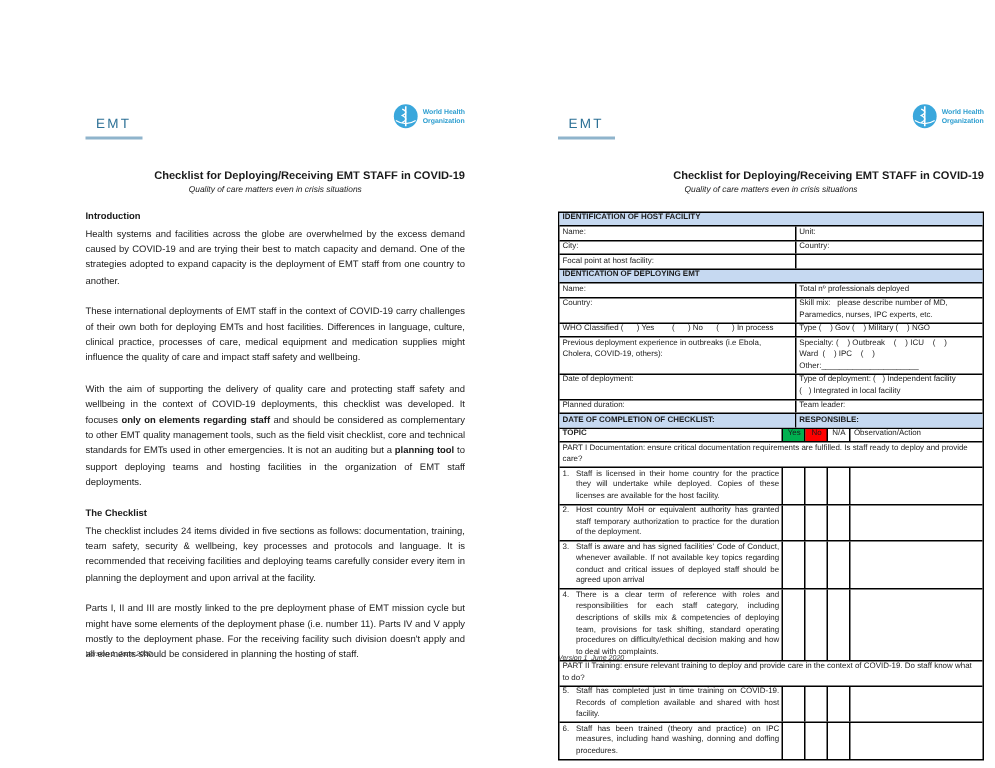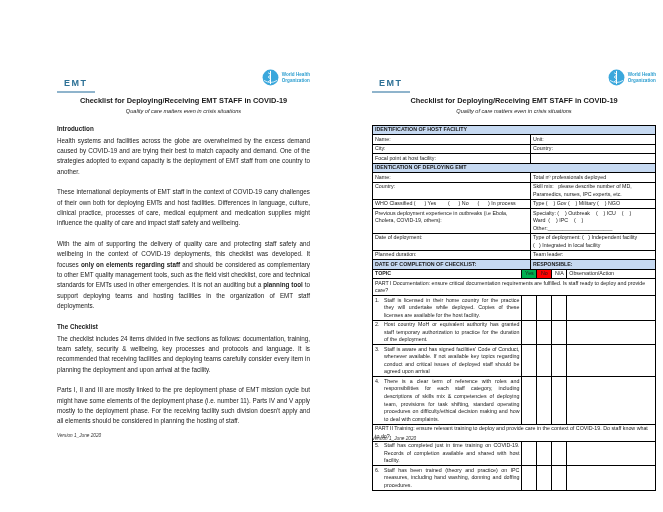--- a/index.html
+++ b/index.html
@@ -9,25 +9,25 @@
   .sheet { position: absolute; top: 0; height: 512px; width: 331px; background: #fff; }
   #page-left  { left: 0; }
   #page-right { left: 332px; }
 
   .content-l { position: absolute; left: 57px; top: 66px; width: 253px; }
   .content-r { position: absolute; left: 40px; top: 66px; width: 284px; }
 
   
   .header-row { display: flex; justify-content: space-between; align-items: flex-start; height: 26px; }
   .emt-logo { display: inline-block; border-bottom: 2.5px solid #8fb4cc; padding: 0 7px 0.5px 7px; margin-top: 6px; }
-  .emt-text { color: var(--emt-blue, #2d7196); font-weight: bold; font-size: 9px; letter-spacing: 1.5px; font-family: "Liberation Sans", sans-serif; }
+  .emt-text { color: var(--emt-blue, #2d7196); font-weight: normal; font-size: 9px; letter-spacing: 1.5px; font-family: "Liberation Sans", sans-serif; }
   .who-logo { display: flex; align-items: center; gap: 3px; margin-top: 3px; }
   .who-text { font-size: 4.6px; line-height: 1.15; font-weight: bold; color: var(--who-blue, #2f9fd0); }
 
-  .doc-title { text-align: center; font-weight: bold; font-size: 7.4px; margin-top: 4px; }
+  .doc-title { text-align: right; font-weight: bold; font-size: 7.4px; margin-top: 20px; }
   .doc-subtitle { text-align: center; font-style: italic; font-size: 5.6px; margin-top: 2.5px; }
 
   
   .h-bold { font-size: 6.3px; font-weight: bold; margin-top: 11px; }
   .para { font-size: 6.3px; line-height: 10.4px; text-align: justify; margin-top: 4px; }
   .para + .para { margin-top: 10px; }
 
   .page-footer { position: absolute; top: 433px; font-size: 4.7px; font-style: italic; color: #333; }
   #page-left  .page-footer { left: 57px; }
   #page-right .page-footer { left: 40px; top: 436px; }

